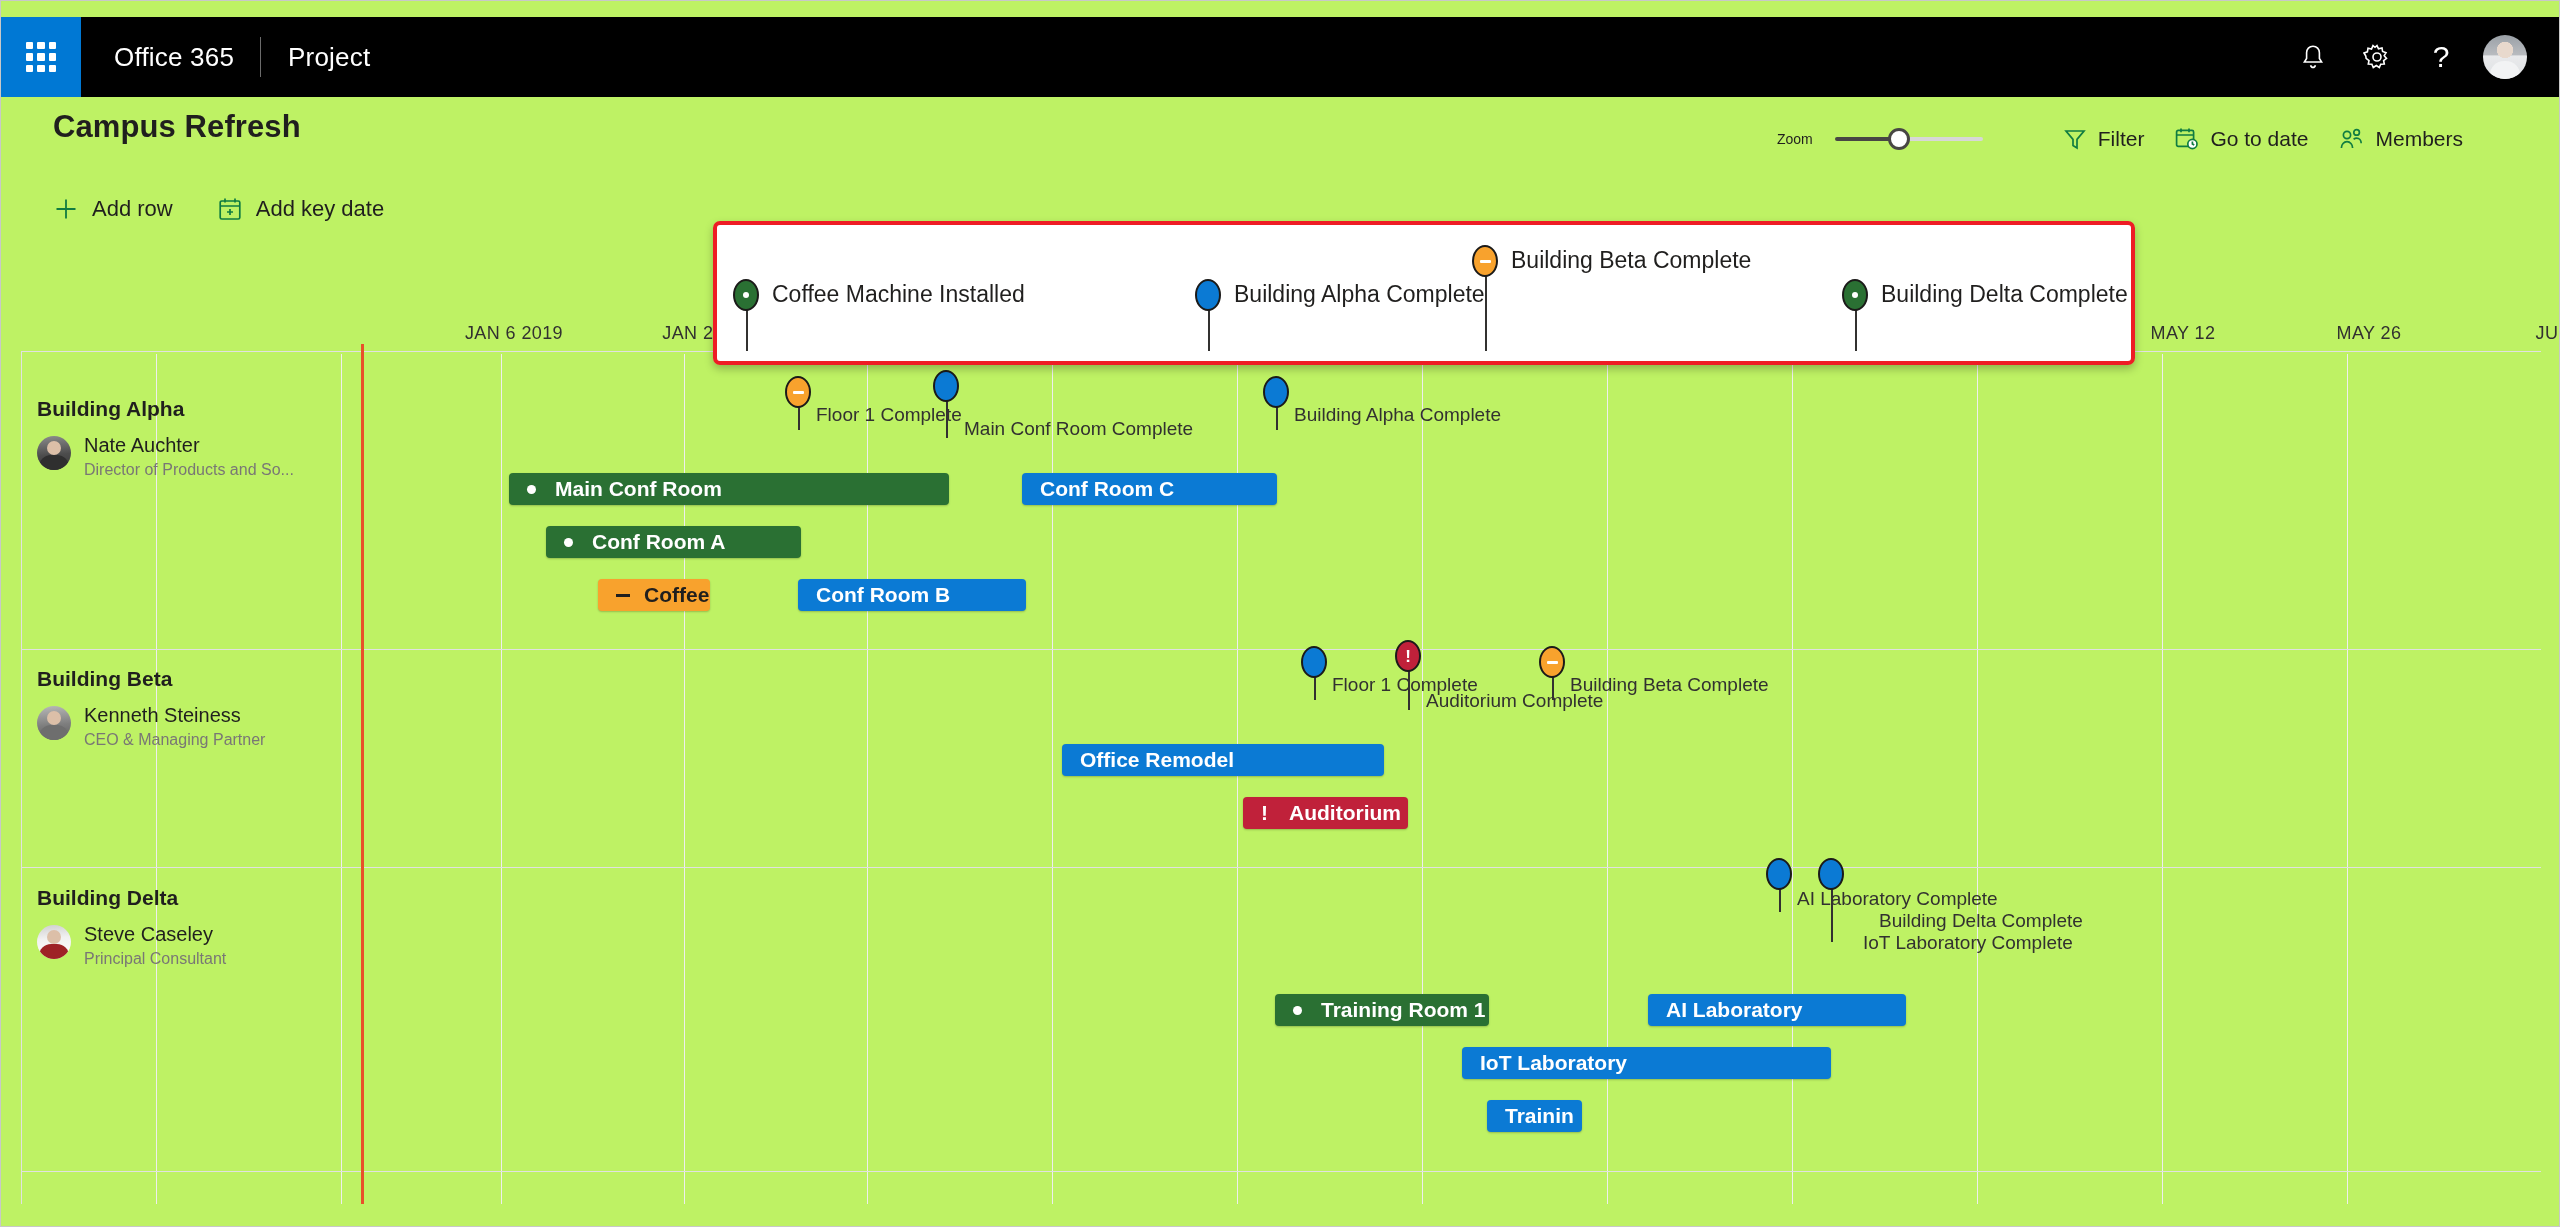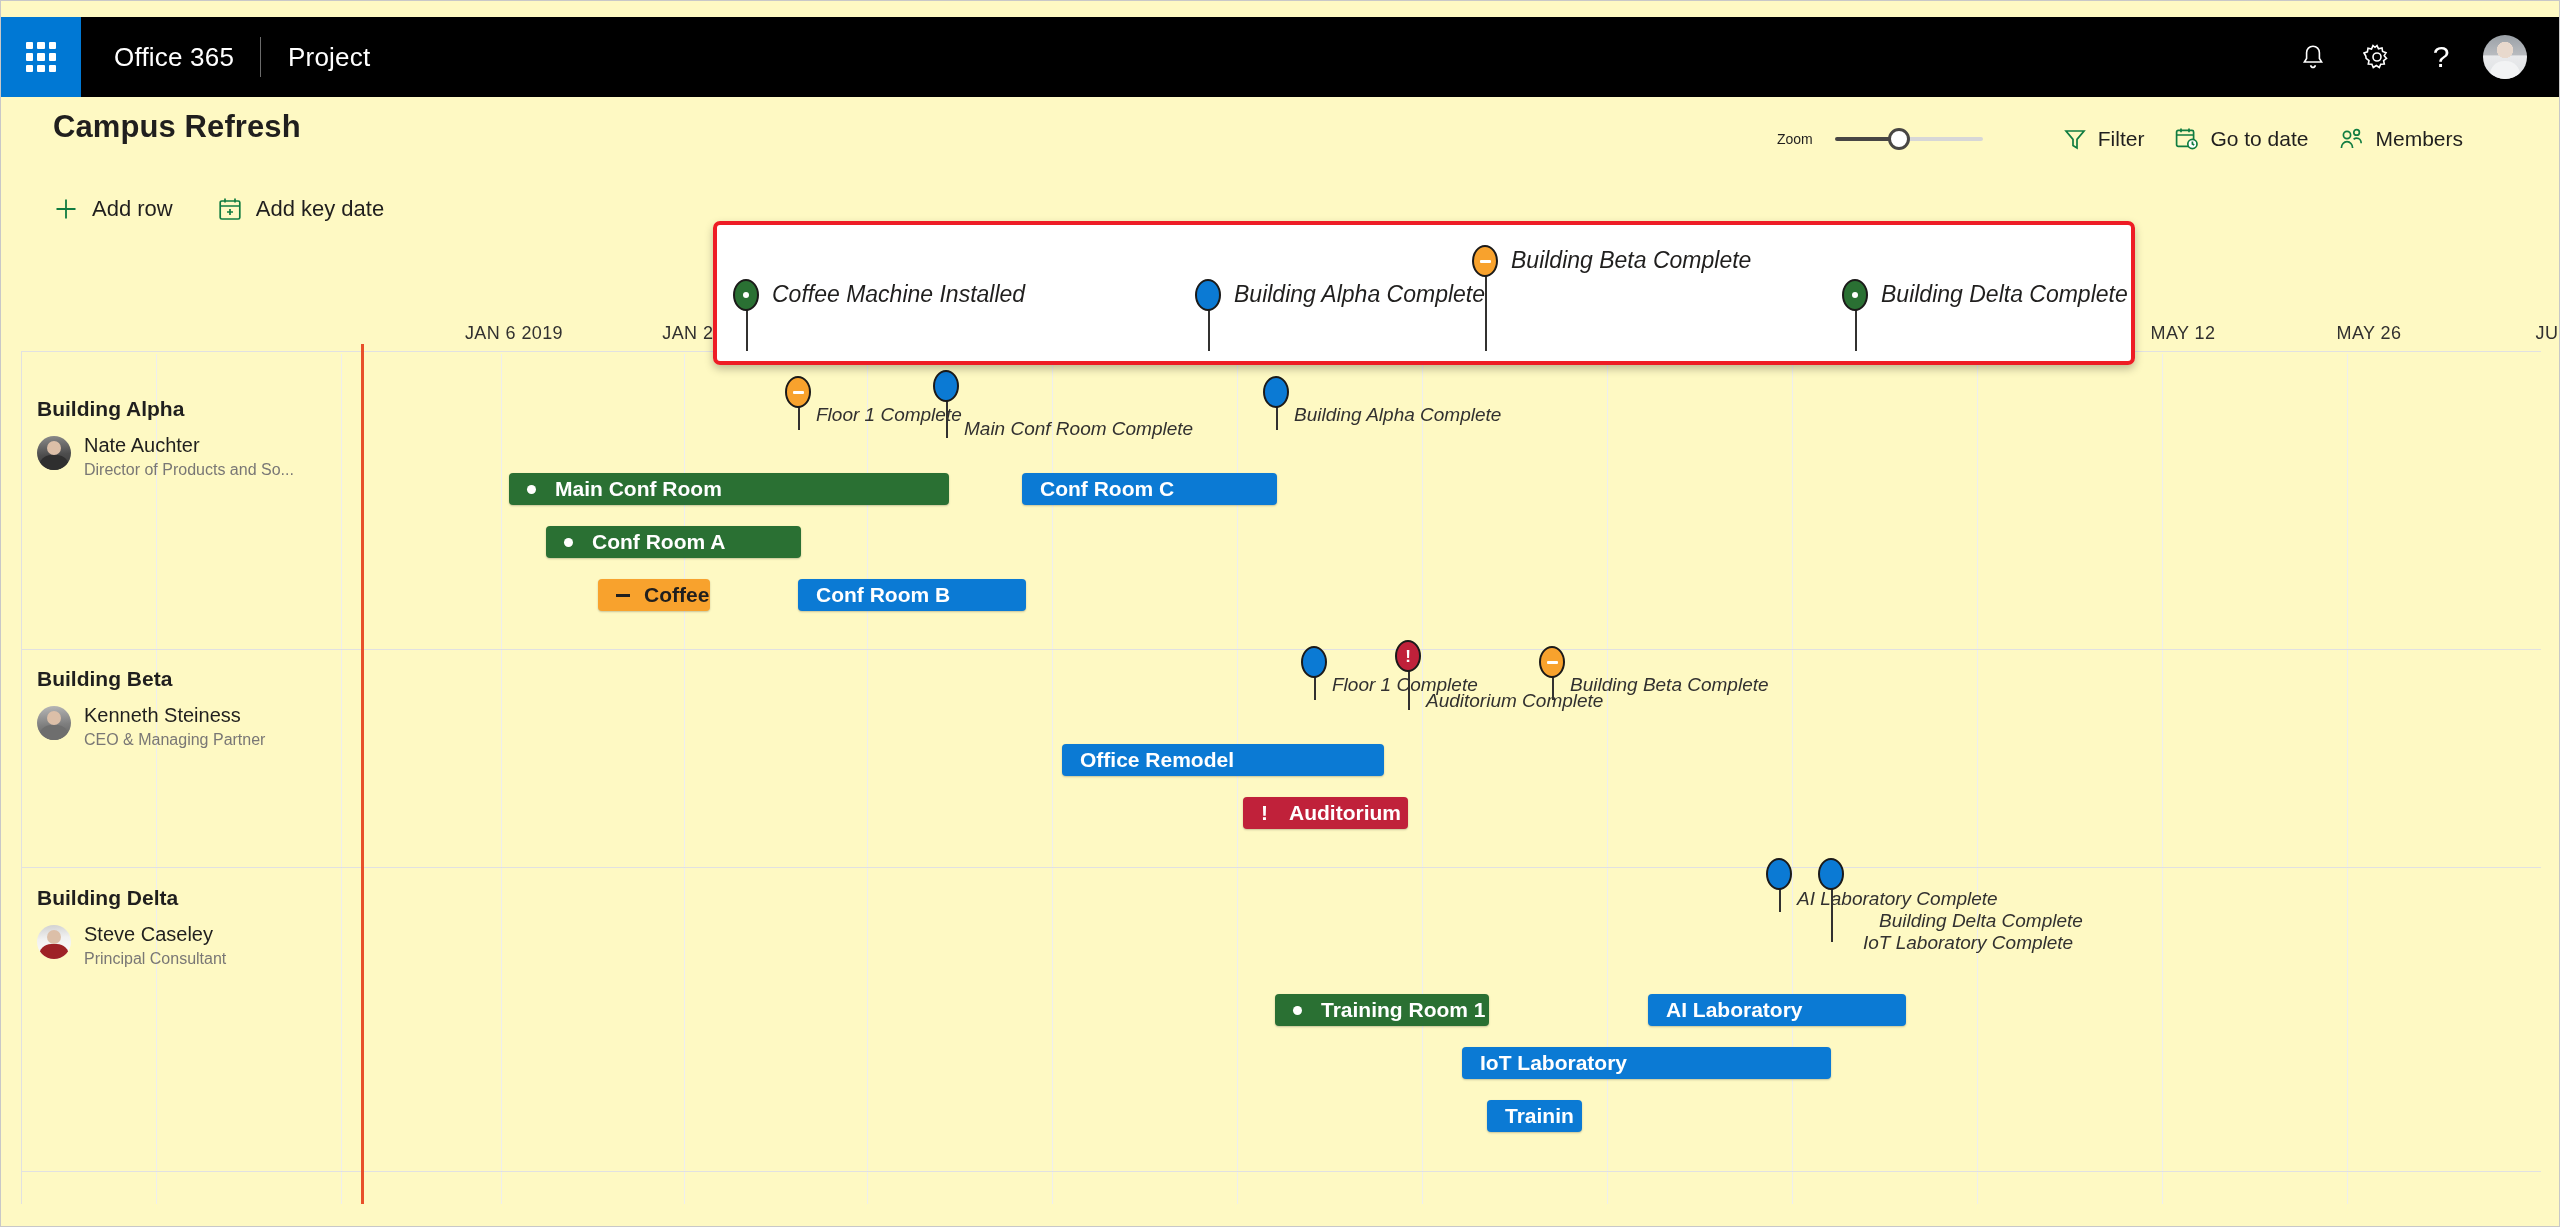--- a/index.html
+++ b/index.html
@@ -6,21 +6,21 @@
   * { box-sizing: border-box; }
   html, body {
     margin: 0; padding: 0;
     background: #ffffff;
     font-family: "Liberation Sans", sans-serif;
   }
   #app {
     position: relative;
     width: 2560px;
     height: 1227px;
-    background: #fef9c3;
+    background: #bef264;
     overflow: hidden;
     border: 1px solid #c8c8c8;
   }
 
   
   .suite-bar {
     position: absolute; left: 0; top: 16px;
     width: 2560px; height: 80px;
     background: #000000;
     display: flex; align-items: center;
@@ -192,21 +192,21 @@
   }
   .kd-pin i.dash {
     width: 11px; height: 3px; background: #ffffff; display: block; border-radius: 1px;
   }
   .kd-pin i.bang {
     color: #fff; font-size: 17px; font-weight: bold; line-height: 1;
     font-style: normal; display: block;
   }
   .kd-label {
     position: absolute; white-space: nowrap;
-    font-size: 23px; color: #201f1e; font-style: italic;
+    font-size: 23px; color: #201f1e;
   }
   .kd-label.small { font-size: 19px; color: #323130; }
 
   
   .row-head { position: absolute; left: 36px; width: 300px; }
   .row-head .title {
     font-size: 21px; font-weight: bold; color: #201f1e; margin-bottom: 12px;
   }
   .owner { display: flex; align-items: flex-start; gap: 13px; }
   .owner-pic {

